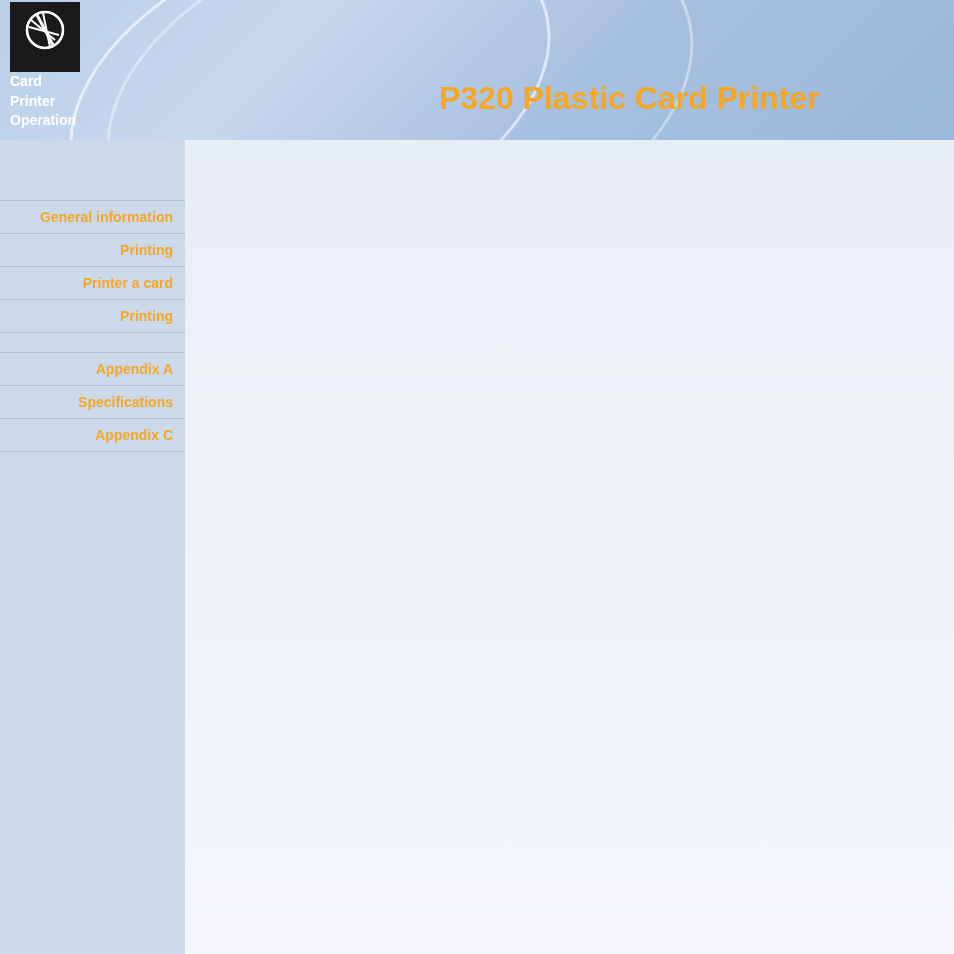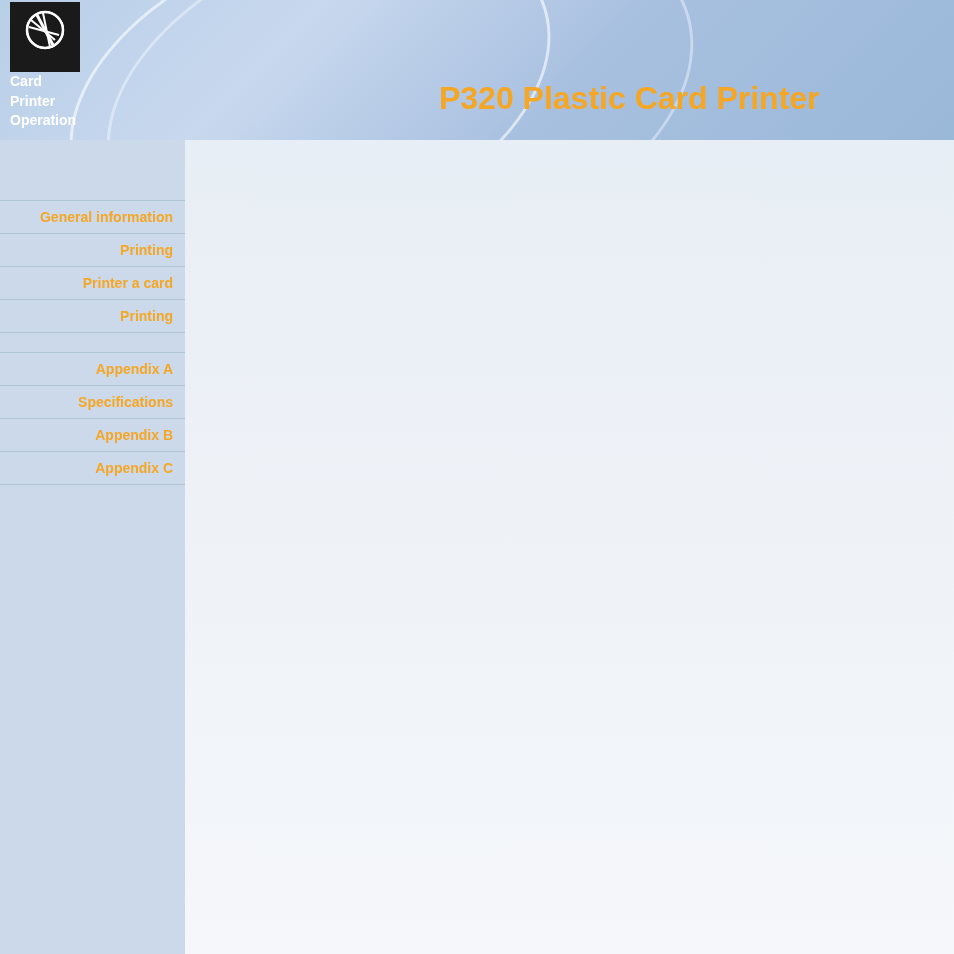--- a/index.html
+++ b/index.html
@@ -165,20 +165,19 @@
 <div class="main-layout">
 
   <nav class="sidebar">
     <a class="sidebar-item">General information</a>
     <a class="sidebar-item">Printing</a>
     <a class="sidebar-item">Printer a card</a>
     <a class="sidebar-item">Printing</a>
     <div class="sidebar-item-gap"></div>
     <a class="sidebar-item">Appendix A</a>
     <a class="sidebar-item">Specifications</a>
-    <a class="sidebar-item">Appendix B</a>
     <a class="sidebar-item">Appendix C</a>
   </nav>
 
   <div class="content-area">
   </div>
 
 </div>
 
 </body></html>

